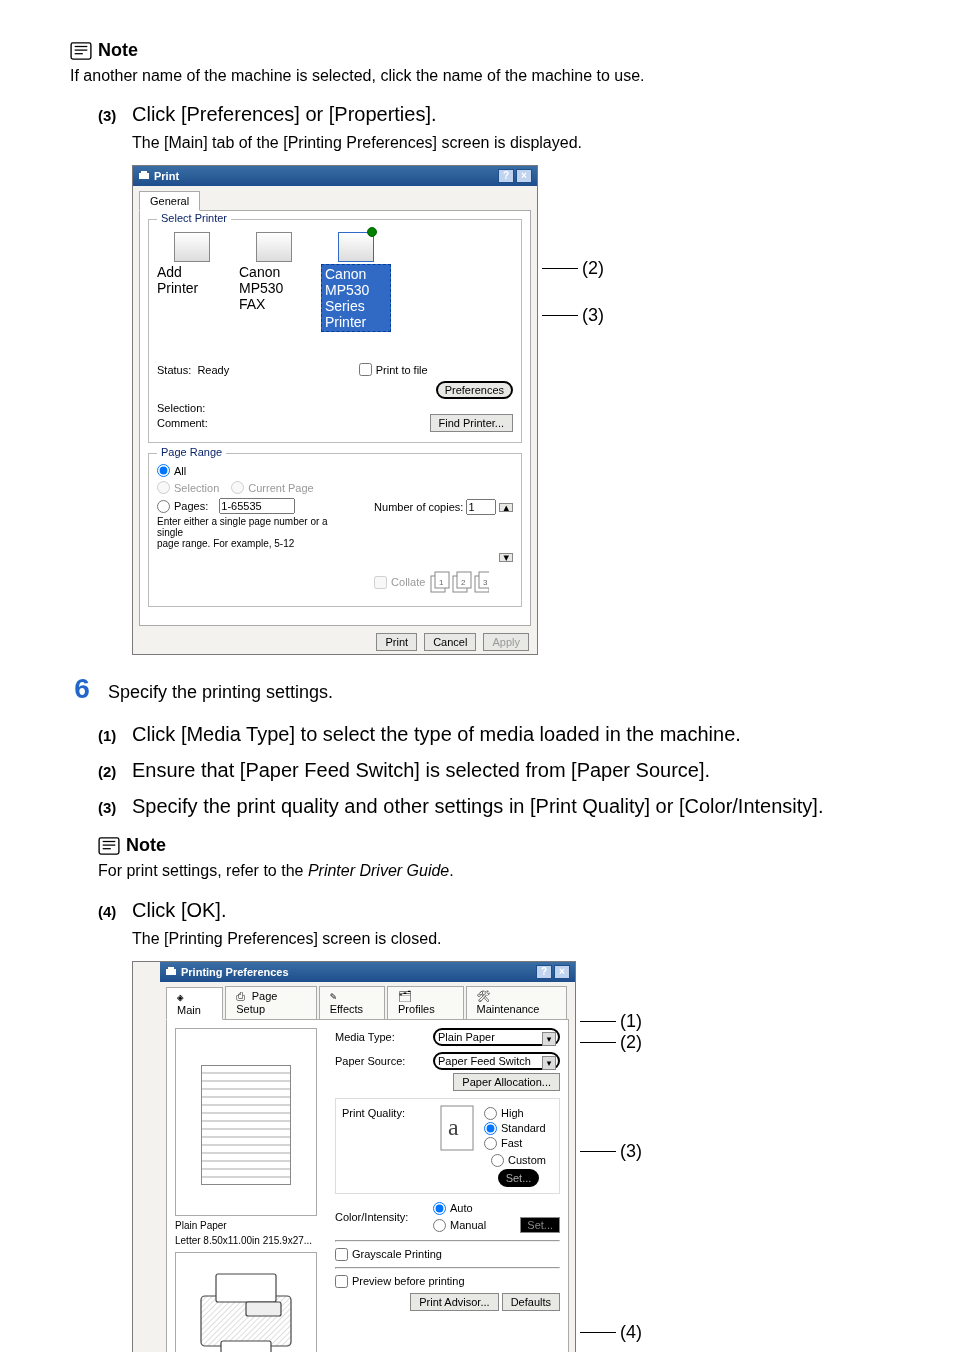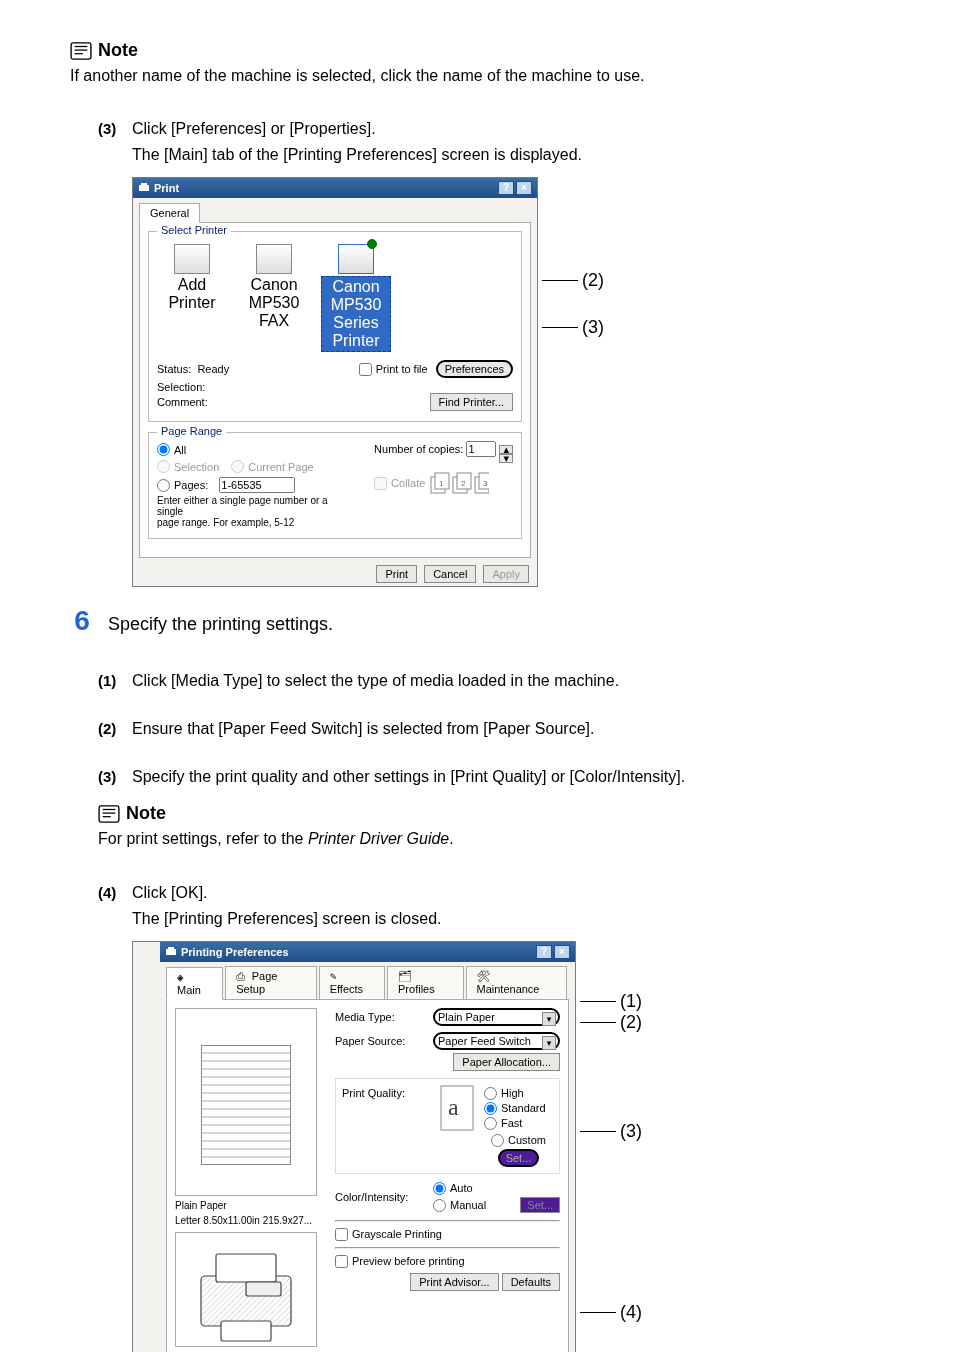--- a/index.html
+++ b/index.html
@@ -3,21 +3,21 @@
 <meta charset="utf-8">
 <style>
   * { box-sizing: border-box; margin: 0; padding: 0; }
   body { font-family: Arial, sans-serif; background: #fff; color: #000; width: 954px; margin: 0 auto; padding: 40px 70px 20px 70px; font-size: 16px; }
   .note-block { margin-bottom: 8px; }
   .note-heading { display: flex; align-items: center; gap: 6px; font-weight: bold; font-size: 18px; margin-bottom: 4px; }
   .note-icon { width: 22px; height: 18px; }
   .note-text { font-size: 16px; line-height: 1.4; margin-bottom: 12px; }
   .step-line { display: flex; align-items: baseline; margin-bottom: 2px; margin-left: 28px; }
   .step-num { font-weight: bold; min-width: 34px; font-size: 15px; }
-  .step-text { font-size: 16px; line-height: 1.5; margin-top: 18px; }
+  .step-text { font-size: 20px; line-height: 1.5; }
   .step-sub { margin-left: 62px; font-size: 16px; margin-bottom: 10px; line-height: 1.5; }
   .big-step { display: flex; align-items: baseline; gap: 14px; margin: 18px 0 14px 0; }
   .big-step-num { color: #2266cc; font-size: 28px; font-weight: bold; width: 24px; text-align: center; }
   .big-step-text { font-size: 18px; }
   .italic { font-style: italic; }
 
   
   .dialog-wrap { display: flex; align-items: flex-start; margin-left: 62px; margin-bottom: 18px; }
   .callouts { display:flex; flex-direction:column; font-size:18px; margin-left:4px; }
   .callout-row { display:flex; align-items:center; }
@@ -31,25 +31,25 @@
   .tab-strip { display:flex; border-bottom:1px solid #aaa; margin:4px 6px 0 6px; }
   .tab { padding:3px 10px; border:1px solid #aaa; border-bottom:none; background:#f9f9f6; margin-right:2px; font-size:11px; cursor:pointer; }
   .tab.active { background:#fff; border-bottom:1px solid #fff; position:relative; top:1px; }
   .panel { background:#fff; margin:0 6px 6px 6px; padding:8px; border:1px solid #aaa; border-top:none; }
 
   
   .print-win { width: 406px; }
   .group { border:1px solid #bbb; padding:8px 8px 10px 8px; margin-bottom:10px; position:relative; }
   .group-label { position:absolute; top:-8px; left:8px; background:#fff; padding:0 4px; font-size:11px; color:#0a246a; }
   .printer-icons { display:flex; gap:12px; margin:4px 0 8px 0; align-items:flex-start; }
-  .printer-item { text-align:center; font-size:16px; width:70px; }
+  .printer-item { font-size:14px; width:70px; }
   .printer-box { width:36px; height:30px; margin:0 auto 2px auto; border:1px solid #888; background:linear-gradient(#fff,#ddd); position:relative; }
   .printer-sel { border:1px dashed #0040a0; padding:1px 3px; background:#316ac5; color:#fff; display:inline-block; }
   .field-row { display:flex; justify-content:space-between; align-items:center; margin:3px 0; font-size:11px; }
-  .btn { border:1px solid #888; background:#e8e8e4; padding:2px 8px; font-size:11px; cursor:pointer; }
+  .btn { border:1px solid #888; background:#e8e8e4; padding:2px 8px; font-size:11px; cursor:pointer;margin-top:41px; }
   .pref-btn { border:2px solid #000; border-radius:9px; padding:1px 7px; }
   input[type=text].num { width:30px; font-size:11px; }
   .radio-lbl, .chk-lbl { font-size:11px; display:flex; align-items:center; gap:4px; margin:2px 0; }
   .dlg-buttons { text-align:right; padding:4px 8px 6px 8px; }
   .dlg-buttons .btn { margin-left:4px; }
 
   
   .pref-win { width: 444px; padding-left: 27px; }
   .pref-body { display:flex; gap:10px; }
   .preview-col { width:150px; }
@@ -60,21 +60,21 @@
   .printer-svg { width:110px; height:100px; }
   .form-col { flex:1; }
   .form-row { display:flex; align-items:center; margin-bottom:6px; gap:6px; }
   .form-lbl { width:92px; font-size:11px; }
   .combo { flex:1; border:1px solid #555; padding:1px 3px; text-align:left; font-size:11px; background:#fff; position:relative; }
   .combo.oval { border:2px solid #000; border-radius:10px; }
   .combo .chev { position:absolute; right:2px; top:2px; width:14px; height:14px; border:1px solid #888; background:#ddd; font-size:9px; text-align:center; line-height:12px; }
   .quality-row { display:flex; gap:6px; margin-bottom:6px; }
   .radios { font-size:11px; }
   .radios .radio-lbl { margin:2px 0; }
-  .small-btn { border:1px solid #888; background:#4c1d95; font-size:11px; padding:1px 6px; color:#888; }
+  .small-btn { border:1px solid #888; background:#000000; font-size:11px; padding:1px 6px; color:#888; }
   .foot-btns { text-align:right; margin-top:8px; }
 
   
   .page-footer { border-top:1px solid #000; margin-top:30px; display:flex; justify-content:space-between; align-items:baseline; font-size:15px; }
   .page-footer .ch { font-size:20px; }
   .page-footer .pg { font-size:22px; font-weight:bold; color:#2266cc; }
 </style>
 </head>
 <body>
 

